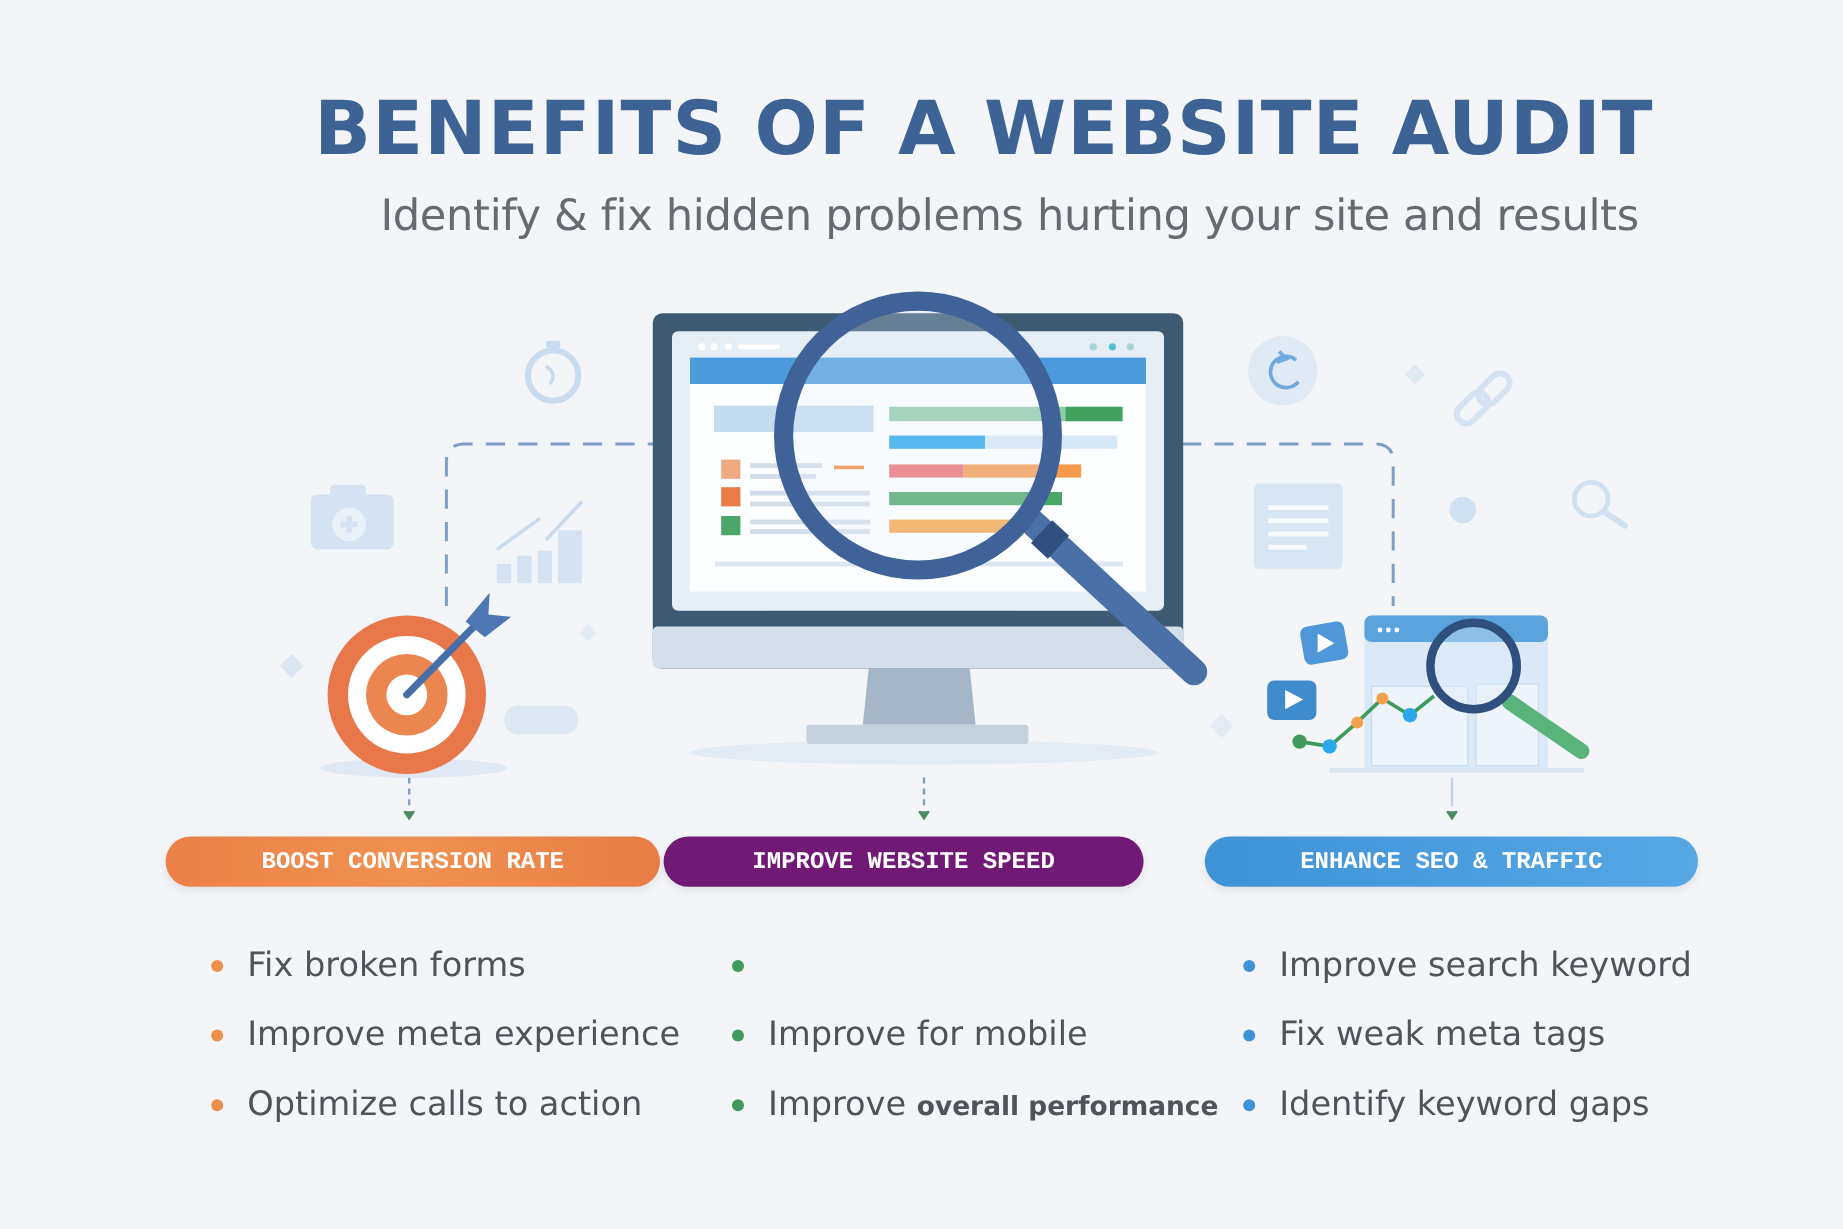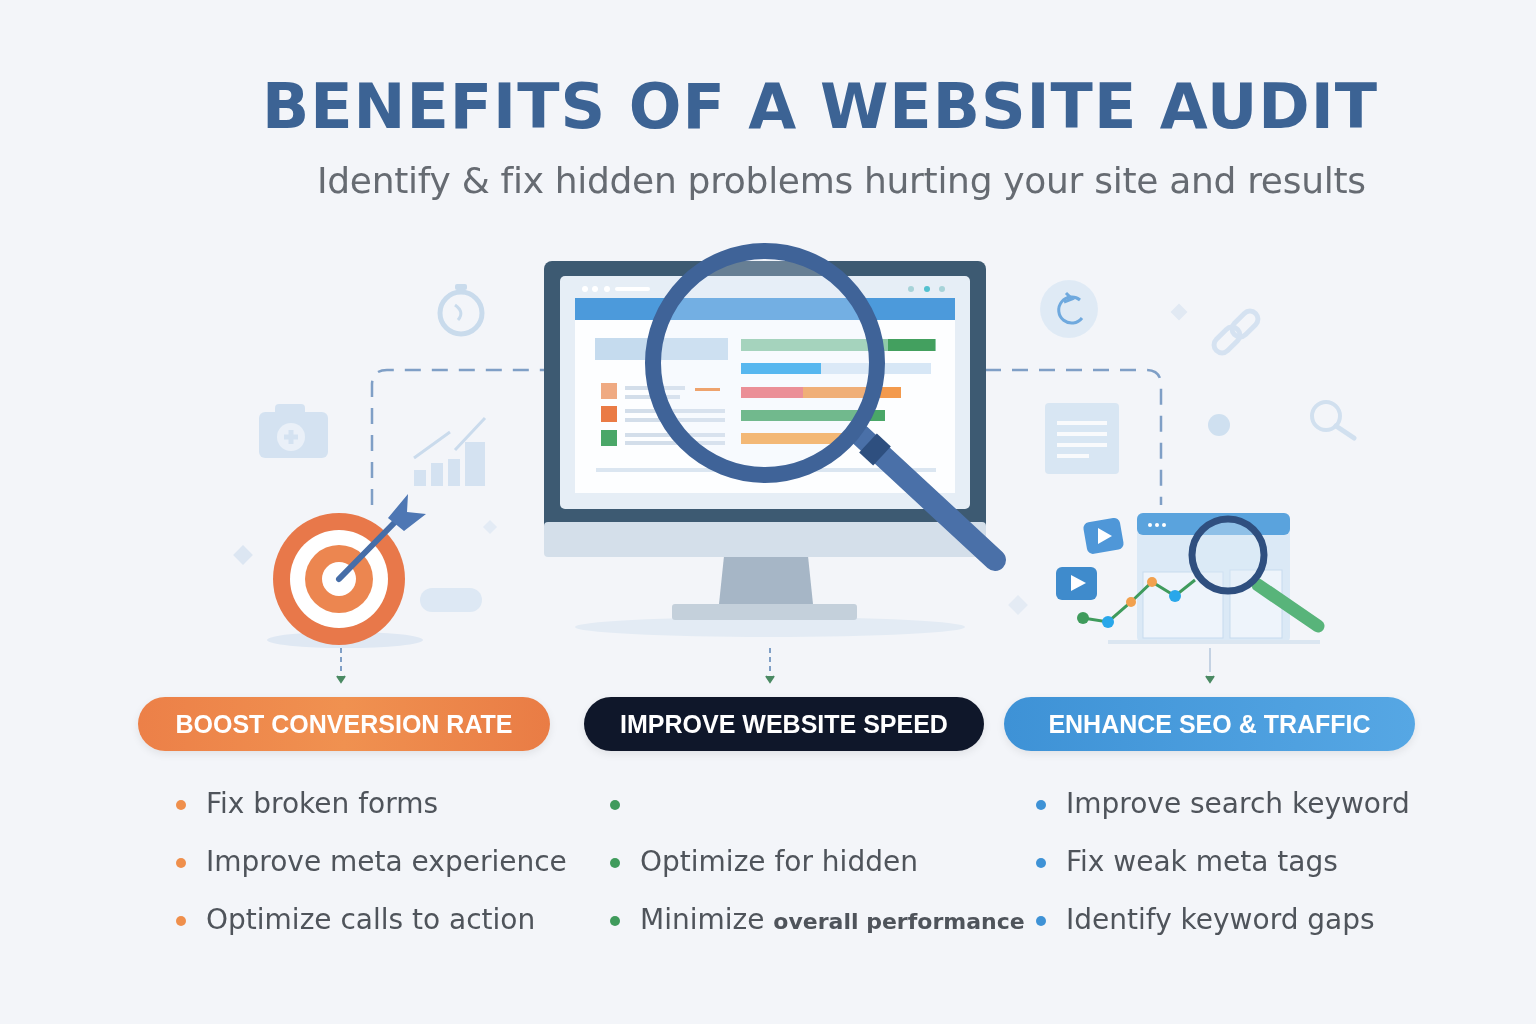--- a/index.html
+++ b/index.html
@@ -1,22 +1,22 @@
 <!DOCTYPE html>
 <html><head>
 <meta charset="utf-8">
 <style>
   html, body { margin:0; padding:0; }
   body { width:1536px; height:1024px; background:#f3f5f9; position:relative; overflow:hidden; font-family:"Liberation Sans", "DejaVu Sans", sans-serif; }
   .title { position:absolute; left:0; width:1640px; top:70px; text-align:center; font-family:"DejaVu Sans", sans-serif; font-weight:bold; font-size:62px; color:#3c6394; letter-spacing:1px; }
   .subtitle { position:absolute; left:296px; top:160px; font-family:"DejaVu Sans", sans-serif; font-size:36px; color:#666b72; white-space:nowrap; letter-spacing:-0.3px;margin-left:21px; }
   .art { position:absolute; left:0; top:0; }
-  .pill { position:absolute; top:697px; height:54px; border-radius:27px; color:#fff; font-family:Liberation Sans, sans-serif; font-weight:bold; font-size:25px; display:flex; align-items:center; justify-content:center; white-space:nowrap; box-shadow:0 3px 8px rgba(0,0,0,0.08); }
+  .pill { position:absolute; top:697px; height:42px; border-radius:27px; color:#fff; font-family:Liberation Mono, monospace; font-weight:bold; font-size:20px; display:flex; align-items:center; justify-content:center; white-space:nowrap; box-shadow:0 3px 8px rgba(0,0,0,0.08); }
   .pill.orange { left:138px; width:412px; background:linear-gradient(90deg,#ec8048,#f09150 50%,#e97c45); }
-  .pill.green { left:584px; width:400px; background:#0f172a;text-align:right; }
+  .pill.green { left:553px; width:400px; background:#701a75;text-align:right; }
   .pill.blue { left:1004px; width:411px; background:linear-gradient(90deg,#3e92d6,#56a7e4); }
   .list { position:absolute; top:782px; margin:0; padding:0; list-style:none; }
   .list li { position:relative; height:58px; font-family:"DejaVu Sans", sans-serif; font-size:28px; color:#4f545b; white-space:nowrap; padding-left:30px; line-height:44px; }
   .list li .dot { position:absolute; left:0; top:18px; width:10px; height:10px; border-radius:50%; }
   .list.l1 { left:176px; } .list.l1 .dot { background:#ef8f4c; }
   .list.l2 { left:610px; } .list.l2 .dot { background:#3f9b5c; }
   .list.l3 { left:1036px; } .list.l3 .dot { background:#3e92d6; }
   .small { font-size:22px;font-weight:bold; }
 </style>
 </head>
@@ -166,21 +166,21 @@
 <div class="pill blue">ENHANCE  SEO &amp; TRAFFIC</div>
 
 <ul class="list l1">
   <li><span class="dot"></span><span>Fix broken forms</span></li>
   <li><span class="dot"></span><span>Improve meta experience</span></li>
   <li><span class="dot"></span><span>Optimize calls to action</span></li>
 </ul>
 
 <ul class="list l2">
   <li><span class="dot"></span></li>
-  <li><span class="dot"></span><span>Optimize for hidden</span></li>
-  <li><span class="dot"></span><span>Minimize</span> <span class="small">overall performance</span></li>
+  <li><span class="dot"></span><span>Improve for mobile</span></li>
+  <li><span class="dot"></span><span>Improve</span> <span class="small">overall performance</span></li>
 </ul>
 
 <ul class="list l3">
   <li><span class="dot"></span><span>Improve search keyword</span></li>
   <li><span class="dot"></span><span>Fix weak meta tags</span></li>
   <li><span class="dot"></span><span>Identify keyword gaps</span></li>
 </ul>
 
 </body></html>

